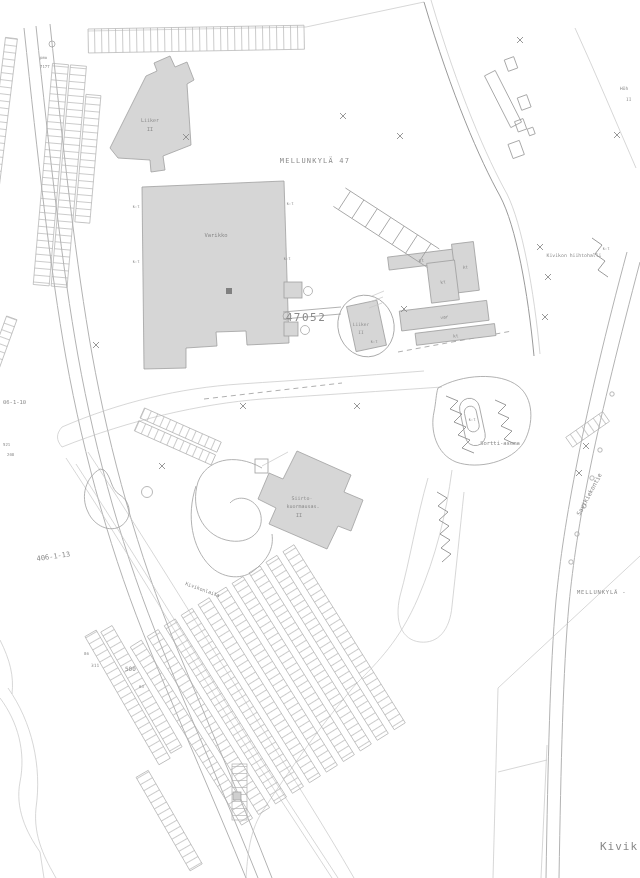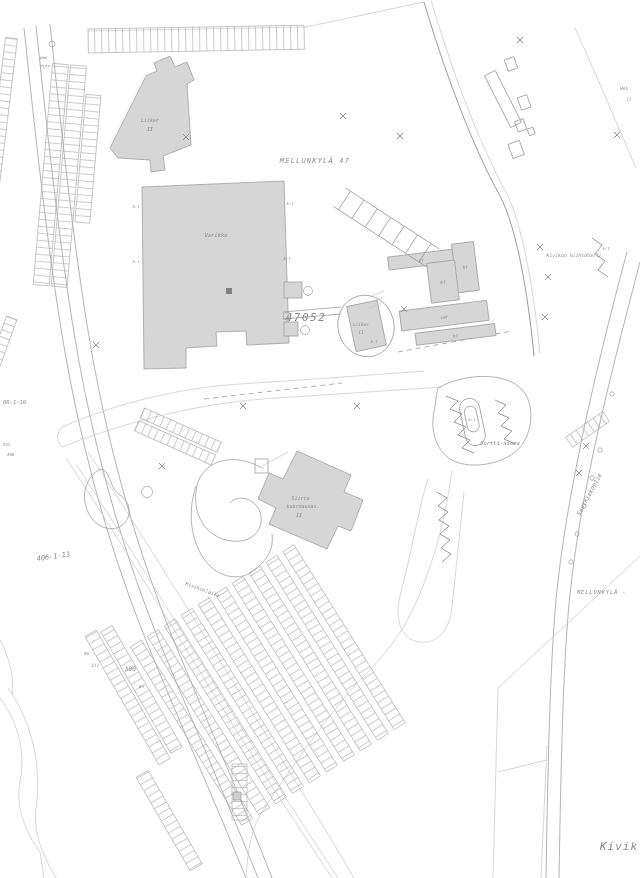--- a/index.html
+++ b/index.html
@@ -1,16 +1,16 @@
 <!DOCTYPE html>
 <html><head>
 <meta charset="utf-8">
 <style>
   html,body{margin:0;padding:0;background:#ffffff;}
-  .map-page{position:relative;width:640px;height:878px;background:#ffffff;overflow:hidden;font-style:italic;}
+  .map-page{position:relative;width:640px;height:878px;background:#ffffff;overflow:hidden;}
   svg{display:block;}
   svg text{font-family:"DejaVu Sans Mono", monospace;fill:#8a8a8a;}
   .bld{fill:#d6d6d6;stroke:#a0a0a0;stroke-width:.8;}
   .ln{stroke:#b3b3b3;fill:none;stroke-width:1;}
   .lnt{stroke:#c6c6c6;fill:none;stroke-width:.7;}
   .lnd{stroke:#8f8f8f;fill:none;stroke-width:.9;}
   .outl{fill:none;stroke:#9e9e9e;stroke-width:.8;}
   .dash{stroke:#9a9a9a;stroke-dasharray:5 4;fill:none;stroke-width:.8;}
   .park{fill:url(#pv7);stroke:#b0b0b0;stroke-width:.7;}
   .parkh{fill:url(#ph7);stroke:#b0b0b0;stroke-width:.7;}

